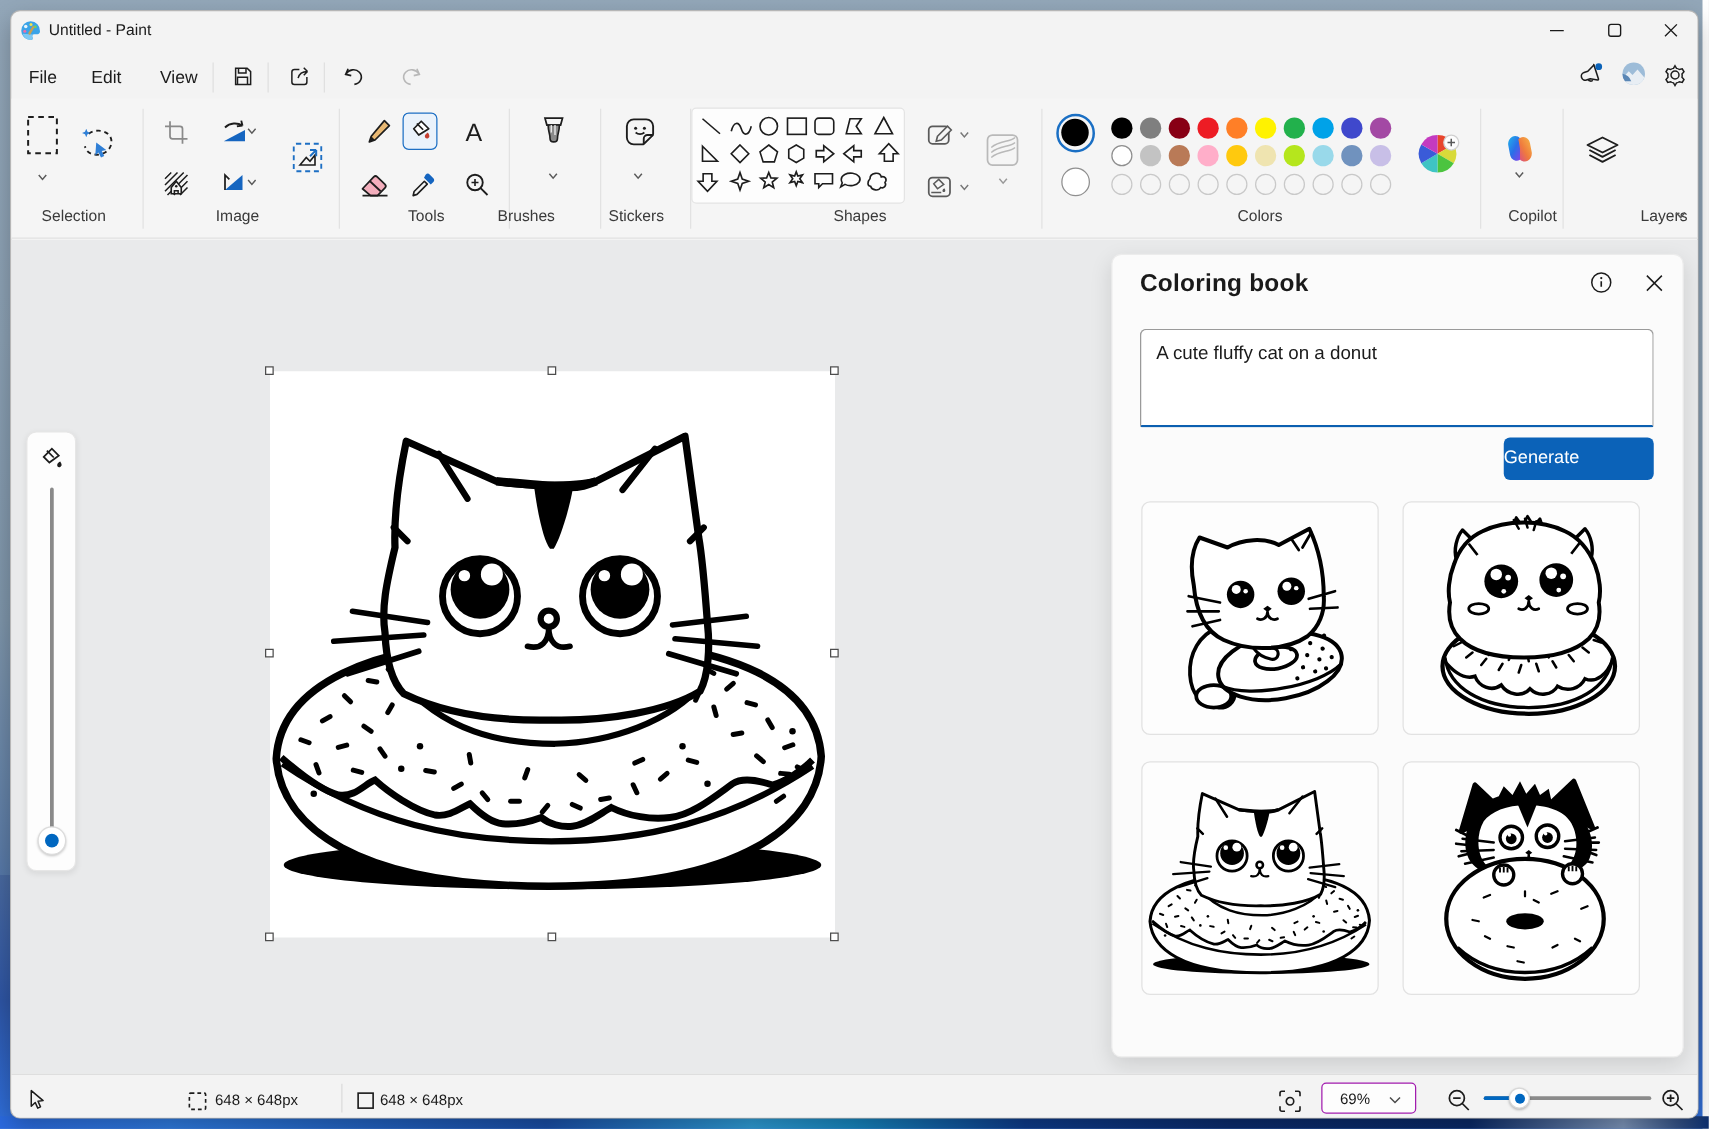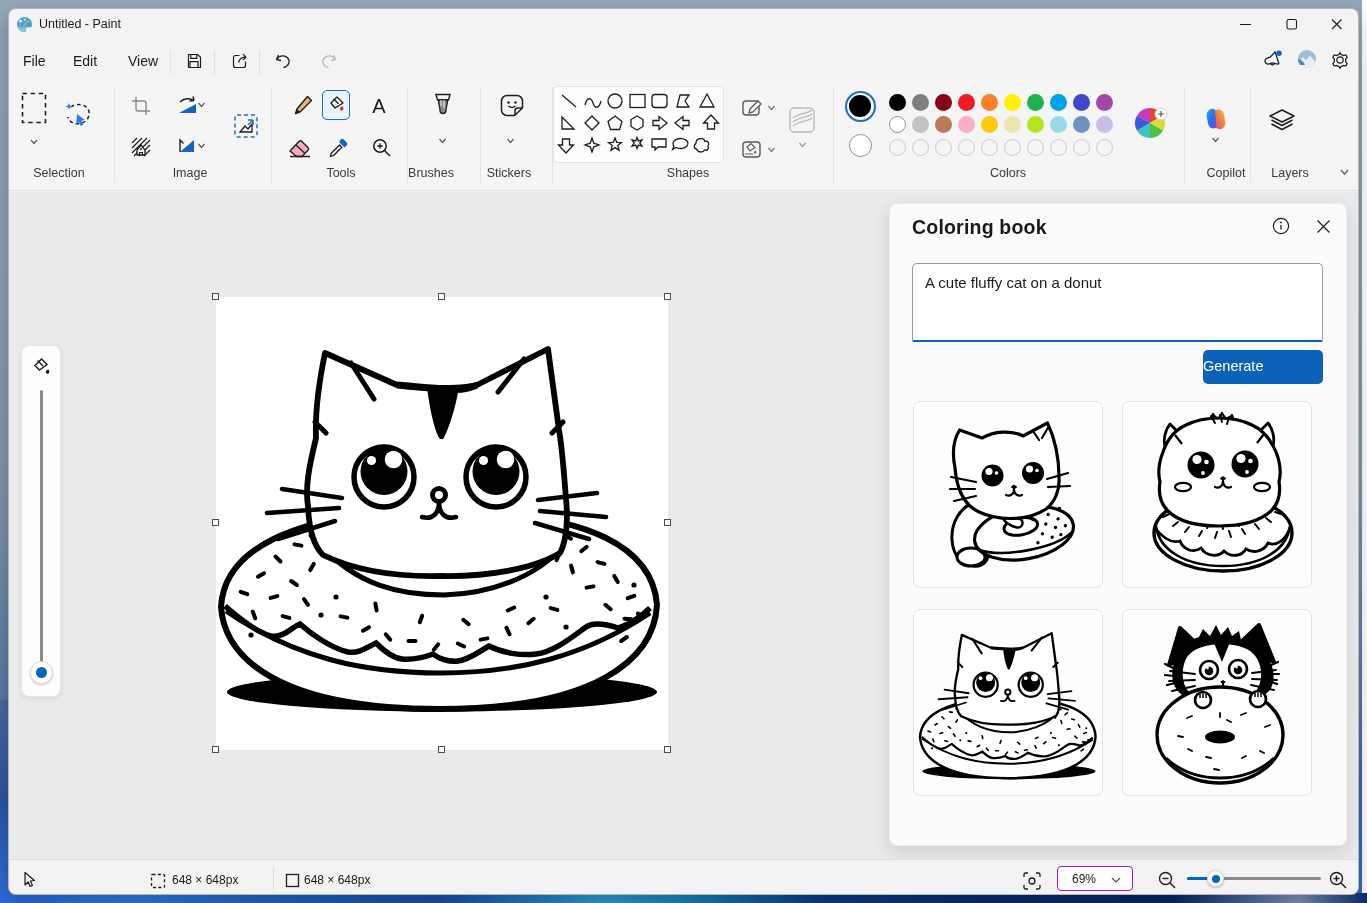--- a/index.html
+++ b/index.html
@@ -211,21 +211,21 @@
       <div class="rsep" style="left:398px;"></div>
 
       <svg style="position:absolute;left:422px;top:13px;" width="24" height="30" viewBox="0 0 24 30">
         <path d="M5 2.5 h14 l-1.5 5.5 h-11 z" fill="none" stroke="#1d1d1d" stroke-width="1.4"></path>
         <path d="M7.5 8 c0 5.5 1.5 6.5 1.5 10.5 c0 4 6 4 6 0 c0 -4 1.5 -5 1.5 -10.5 z" fill="#8a8a8a" stroke="#1d1d1d" stroke-width="1.3"></path>
         <path d="M10 8 v6 M13 8 v8" stroke="#f5f5f5" stroke-width="1"></path>
       </svg>
       <svg style="position:absolute;left:427px;top:57px;" width="13" height="10" viewBox="0 0 13 10">
           <path class="chev" d="M3.5 3 L6.5 6.5 L9.5 3"></path>
         </svg>
-      <div class="rlabel" style="left:362px;">Brushes</div>
+      <div class="rlabel" style="left:352px;">Brushes</div>
       <div class="rsep" style="left:471px;"></div>
 
       <svg style="position:absolute;left:489px;top:13px;" width="28" height="28" viewBox="0 0 28 28">
         <path d="M3.5 9 a5.5 5.5 0 0 1 5.5 -5.5 h10 a5.5 5.5 0 0 1 5.5 5.5 v6 a2 2 0 0 1 -0.8 1.7 l-6.5 6.3 a2 2 0 0 1 -1.7 0.5 h-6.5 a5.5 5.5 0 0 1 -5.5 -5.5 z" fill="none" stroke="#1d1d1d" stroke-width="1.5"></path>
         <path d="M17 23 v-4 a3 3 0 0 1 3 -3 h4" fill="none" stroke="#1d1d1d" stroke-width="1.5"></path>
         <circle cx="10.5" cy="10.5" r="1.2" fill="#1d1d1d"></circle>
           <circle cx="17.5" cy="10.5" r="1.2" fill="#1d1d1d"></circle>
         <path d="M10.5 14 c2 1.6 5 1.6 7 0" fill="none" stroke="#1d1d1d" stroke-width="1.4"></path>
       </svg>
       <svg style="position:absolute;left:495px;top:57px;" width="13" height="10" viewBox="0 0 13 10">
@@ -360,21 +360,21 @@
       <div class="rlabel" style="left:1157px;">Copilot</div>
       <div class="rsep" style="left:1241px;"></div>
 
       <svg style="position:absolute;left:1258px;top:27px;" width="30" height="30" viewBox="0 0 30 30">
         <g fill="none" stroke="#1d1d1d" stroke-width="1.5" stroke-linejoin="round">
           <path d="M15 4 L27 10 L15 16 L3 10 Z"></path>
           <path d="M4.5 14 L15 19.5 L25.5 14"></path>
           <path d="M4.5 18 L15 23.5 L25.5 18"></path>
         </g>
       </svg>
-      <div class="rlabel" style="left:1221px;">Layers</div>
+      <div class="rlabel" style="left:1221px;text-align:right;">Layers</div>
       <svg style="position:absolute;left:1328px;top:88px;" width="15" height="12" viewBox="0 0 15 12">
           <path class="chev" d="M4 3 L7.5 7 L11 3"></path>
         </svg>
     </div>
 
     <div class="canvasarea">
       <div class="paintcanvas" id="paintcanvas"><svg width="452" height="453" viewBox="0 0 452 453">
   <ellipse cx="226" cy="395" rx="215" ry="19.5" fill="#000"></ellipse>
   <path d="M5,310 C8,256 70,214 225,214 C380,214 437,254 441,308 C438,362 380,412 223,412 C68,412 9,364 5,310 Z" fill="#fff" stroke="#000" stroke-width="6"></path>
   <path d="M10,314 C80,362 150,376 225,376 C300,376 368,360 434,316" fill="none" stroke="#000" stroke-width="5"></path>

